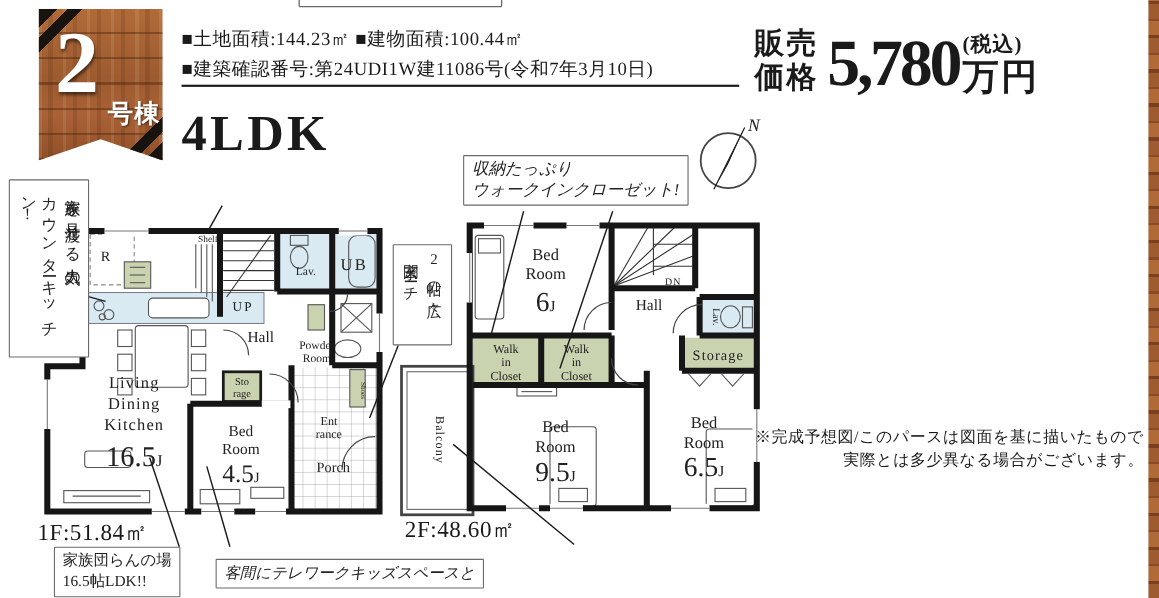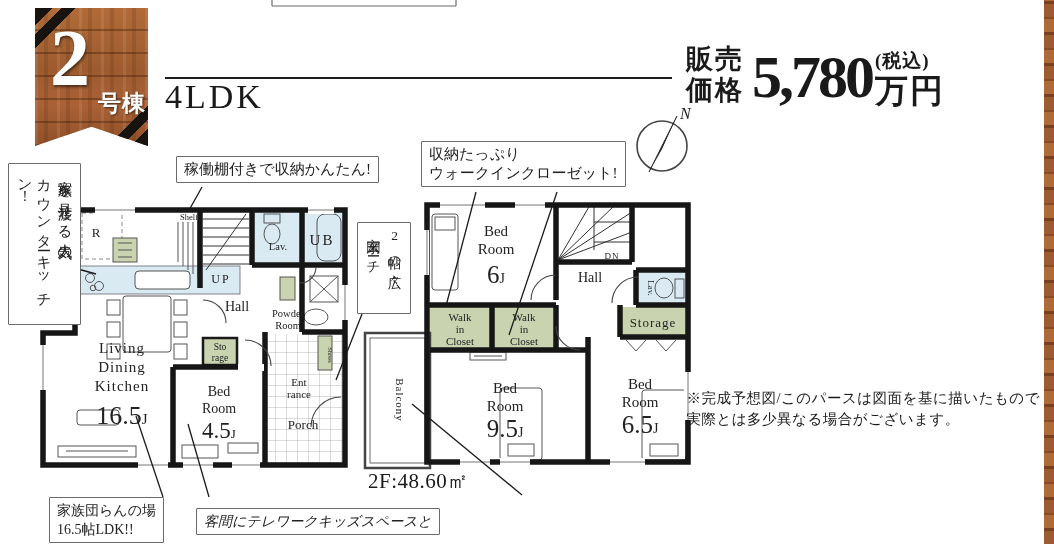--- a/index.html
+++ b/index.html
@@ -20,42 +20,42 @@
   .badge .num{position:absolute;left:15px;top:10px;font-size:80px;line-height:80px;font-weight:bold;color:#fff;text-shadow:1px 2px 3px rgba(0,0,0,.55);}
   .badge .suffix{position:absolute;left:63px;top:80px;font-size:23px;font-weight:bold;color:#fff;text-shadow:1px 1px 2px rgba(0,0,0,.55);letter-spacing:1px;text-align:right;}
   
   .wood-strip{
     position:absolute;left:1044px;top:0;width:10px;height:544px;
     background:repeating-linear-gradient(0deg,#9d5b2f 0 13px,#7a3f1e 13px 16px,#b06a38 16px 29px,#8a4a26 29px 31px);
   }
   
   .hdr{position:absolute;left:165px;top:22px;font-size:17px;line-height:27px;letter-spacing:.5px;white-space:nowrap;}
   .hdr-rule{position:absolute;left:165px;top:77px;width:507px;border-top:2px solid #1d1d1d;}
-  .layout-type{position:absolute;left:165px;top:78px;font-size:34px;letter-spacing:3px;}
-  
-  .price{position:absolute;left:686px;top:14px;display:flex;align-items:flex-start;margin-top:20px;}
+  .layout-type{position:absolute;left:165px;top:94px;font-size:46px;letter-spacing:3px;font-weight:bold;}
+  
+  .price{position:absolute;left:686px;top:14px;display:flex;align-items:flex-start;}
   .price .lbl{margin-top:10px;font-size:27px;line-height:31px;font-weight:bold;letter-spacing:2px;}
   .price .amount{font-size:60px;line-height:86px;font-weight:bold;letter-spacing:-3px;margin:0 3px 0 8px;text-align:right;}
   .price .right{margin-top:16px;}
   .price .tax{font-size:19px;font-weight:bold;line-height:22px;letter-spacing:1px;}
   .price .unit{font-size:33px;font-weight:bold;line-height:38px;letter-spacing:2px;}
   
   .callout{
     position:absolute;border:1px solid #6a6a6a;background:#fff;
     font-size:14.5px;line-height:19px;padding:3px 7px;color:#222;white-space:nowrap;
     border-radius:1px;
   }
   .callout.vert{
     writing-mode:vertical-rl;text-orientation:upright;white-space:normal;
     letter-spacing:2px;padding:5px 4px;
   }
   .callout.vert .col{margin:0 2px;}
   
   .area-label{position:absolute;font-size:21px;letter-spacing:.5px;white-space:nowrap;}
-  .disclaimer{position:absolute;right:14px;top:388px;text-align:left;font-size:14.5px;line-height:21px;letter-spacing:.5px;white-space:nowrap;}
+  .disclaimer{position:absolute;right:14px;top:388px;text-align:right;font-size:14.5px;line-height:21px;letter-spacing:.5px;white-space:nowrap;}
   
   svg.plan{position:absolute;left:0;top:0;font-family:"Liberation Serif","DejaVu Serif",serif;}
   svg.plan text{fill:#222;}
 </style>
 </head>
 <body>
 
 <div class="stage">
 
   <svg class="plan" width="1054" height="544" viewBox="0 0 1054 544">
@@ -313,62 +313,66 @@
       <line x1="188" y1="424" x2="209" y2="497"></line>
       <line x1="412" y1="404" x2="522" y2="495"></line>
     </g>
   </svg>
 
   <div class="badge">
     <div class="num">2</div>
     <div class="suffix">号棟</div>
   </div>
 
+  <div class="hdr">
+    <div>■土地面積:144.23㎡ ■建物面積:100.44㎡</div>
+    <div>■建築確認番号:第24UDI1W建11086号(令和7年3月10日)</div>
+  </div>
   <div class="hdr-rule"></div>
   <div class="layout-type">4LDK</div>
 
   <div class="price">
     <div class="lbl">
       <div>販売</div>
       <div>価格</div>
     </div>
     <div class="amount">5,780</div>
     <div class="right">
       <div class="tax">(税込)</div>
       <div class="unit">万円</div>
     </div>
   </div>
 
   <div class="callout vert" style="left:8px;top:163px;height:150px;">
     <div class="col">家族を見渡せる人気の</div>
     <div class="col">カウンターキッチン!</div>
   </div>
 
-  <div class="callout" style="left:176px;top:156px;font-size:15px;">稼働棚付きで収納かんたん!</div>
-
-  <div class="callout" style="left:421px;top:141px;font-size:15px;">
+
+  <div class="callout" style="left:421px;top:141px;font-size:15px;font-style:italic;">
     <div>収納たっぷり</div>
     <div>ウォークインクローゼット!</div>
   </div>
 
   <div class="callout vert" style="left:357px;top:222px;height:80px;font-size:13.5px;">
     <div class="col">2帖の広々</div>
     <div class="col">玄関ポーチ</div>
   </div>
 
   <div class="callout" style="left:49px;top:497px;font-size:14px;">
     <div>家族団らんの場</div>
     <div>16.5帖LDK!!</div>
   </div>
 
   <div class="callout" style="left:196px;top:508px;font-size:14px;font-style:italic;">
     <div>客間にテレワークキッズスペースと</div>
   </div>
 
 
+  <div class="area-label" style="left:34px;top:470px;">1F:51.84㎡</div>
   <div class="area-label" style="left:368px;top:467px;">2F:48.60㎡</div>
 
   <div class="disclaimer">
     <div>※完成予想図/このパースは図面を基に描いたもので</div>
     <div>実際とは多少異なる場合がございます。</div>
   </div>
 
   <div class="wood-strip"></div>
 
 </div>

